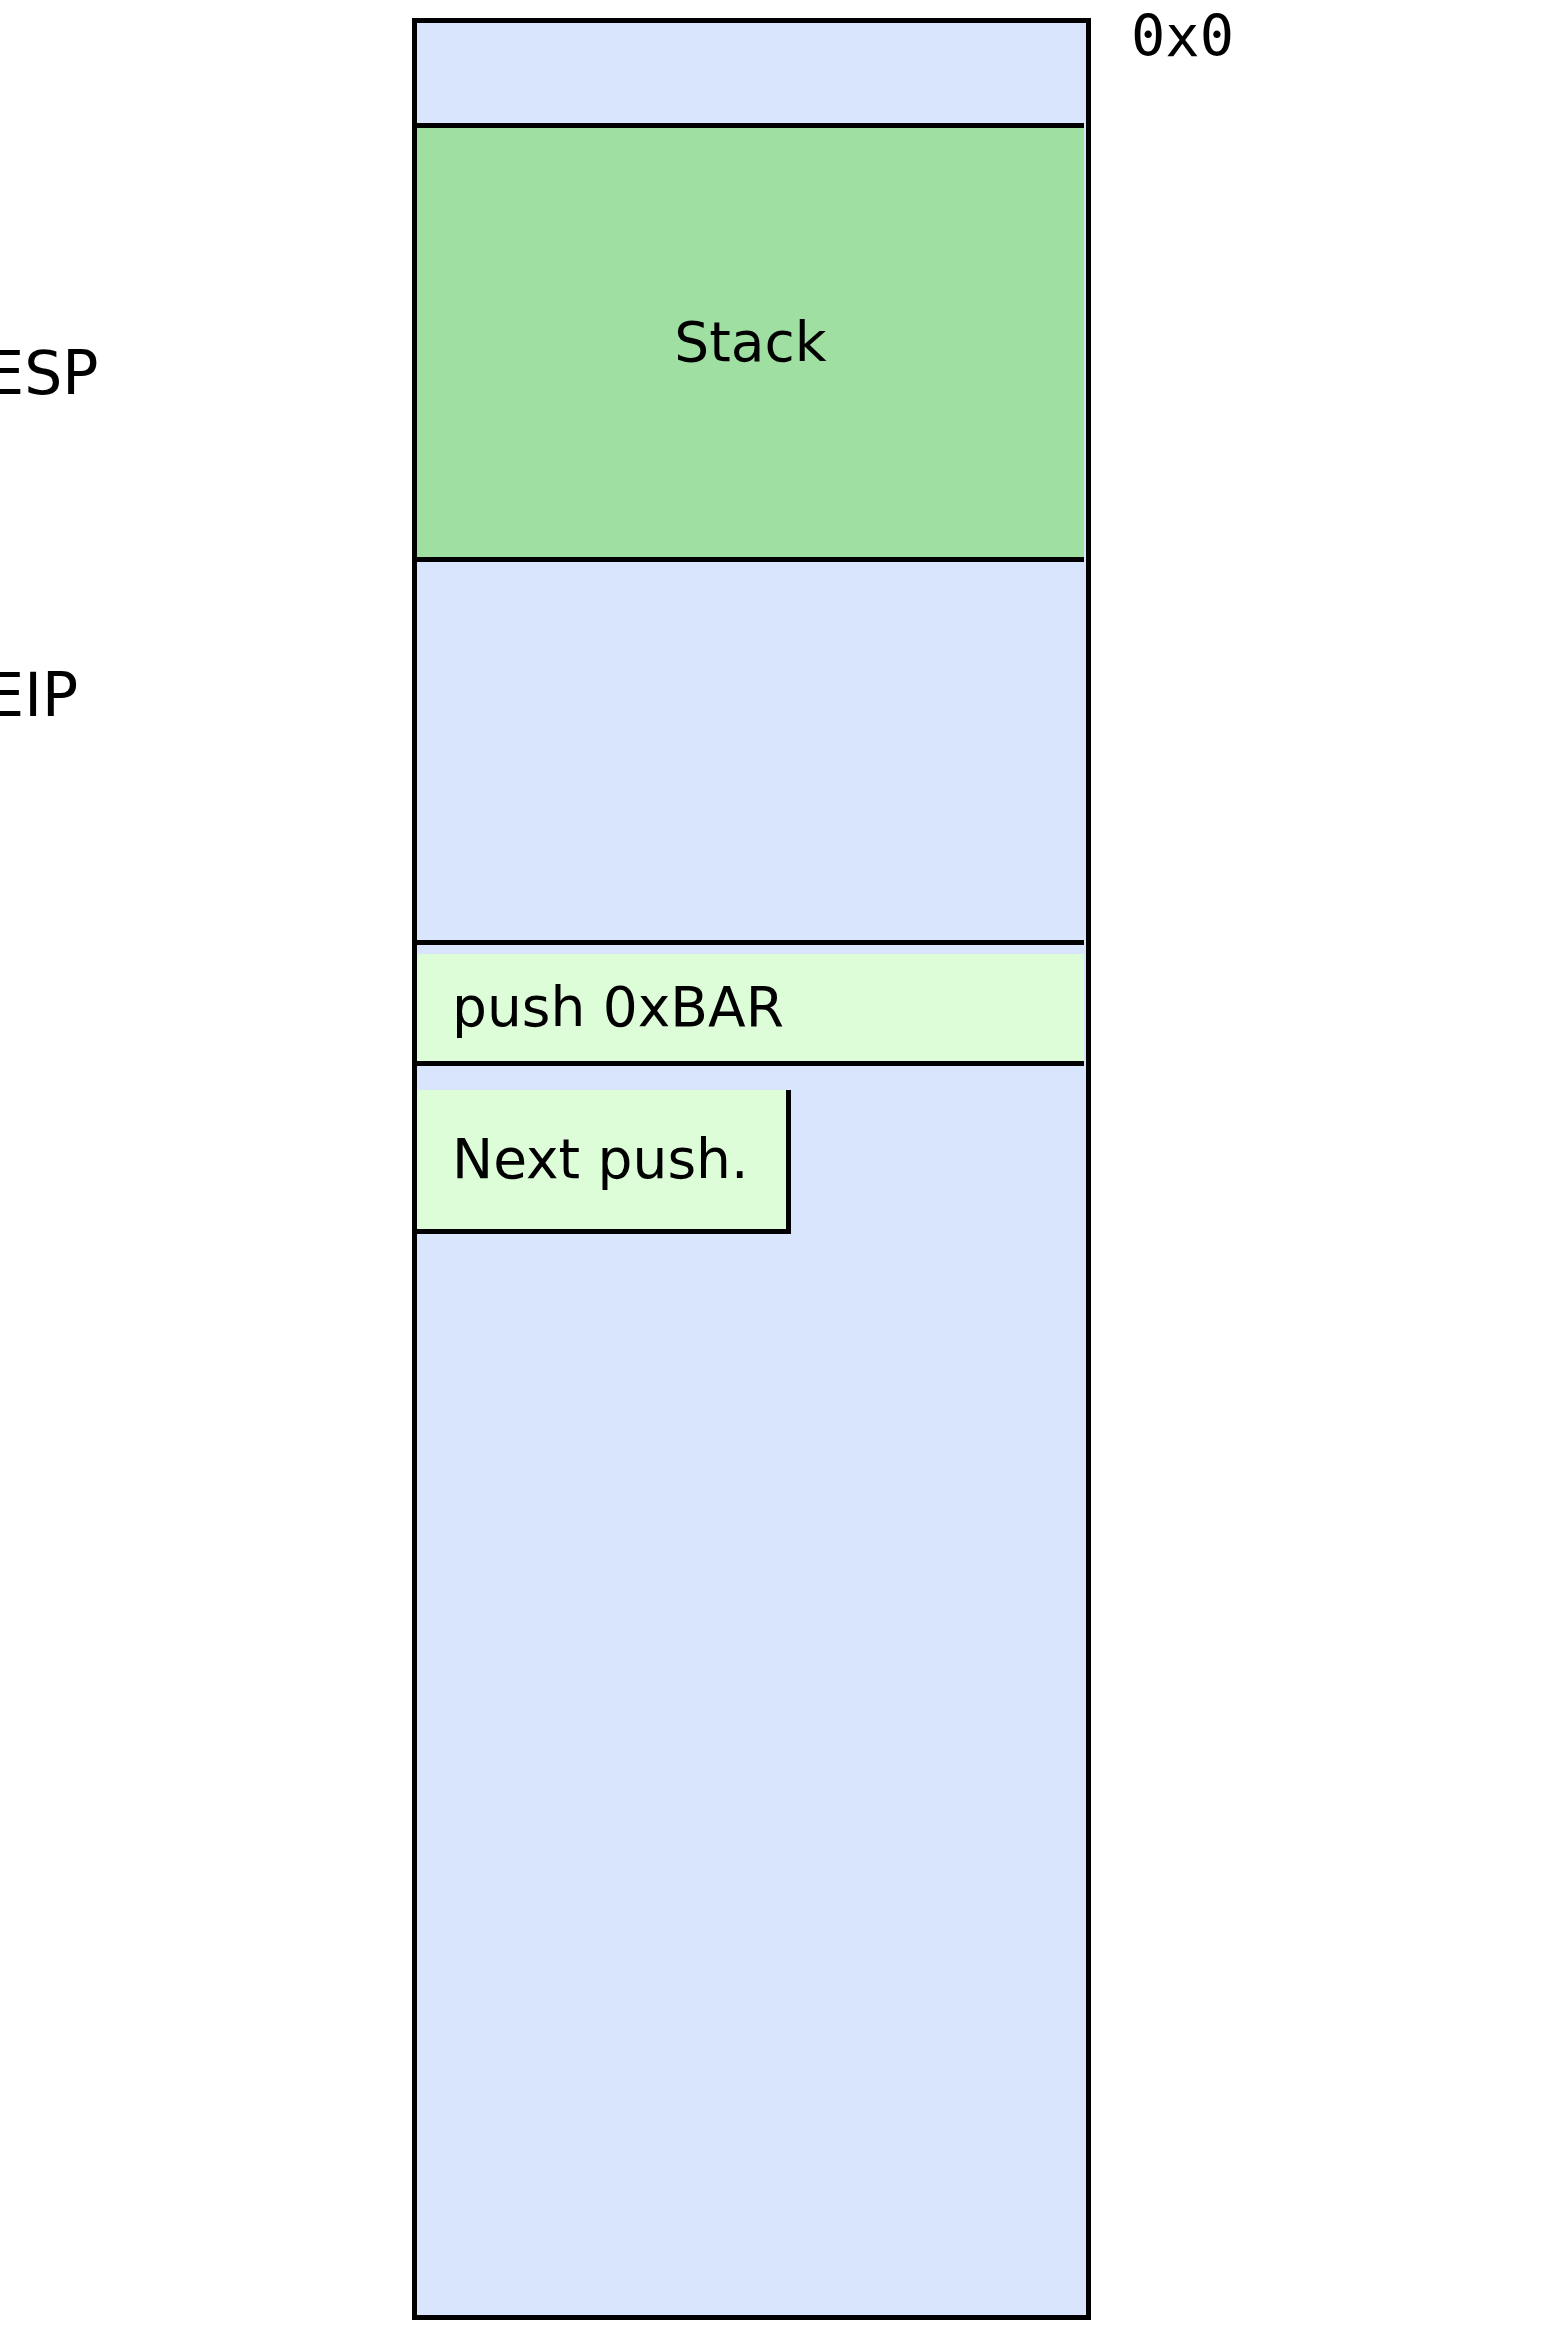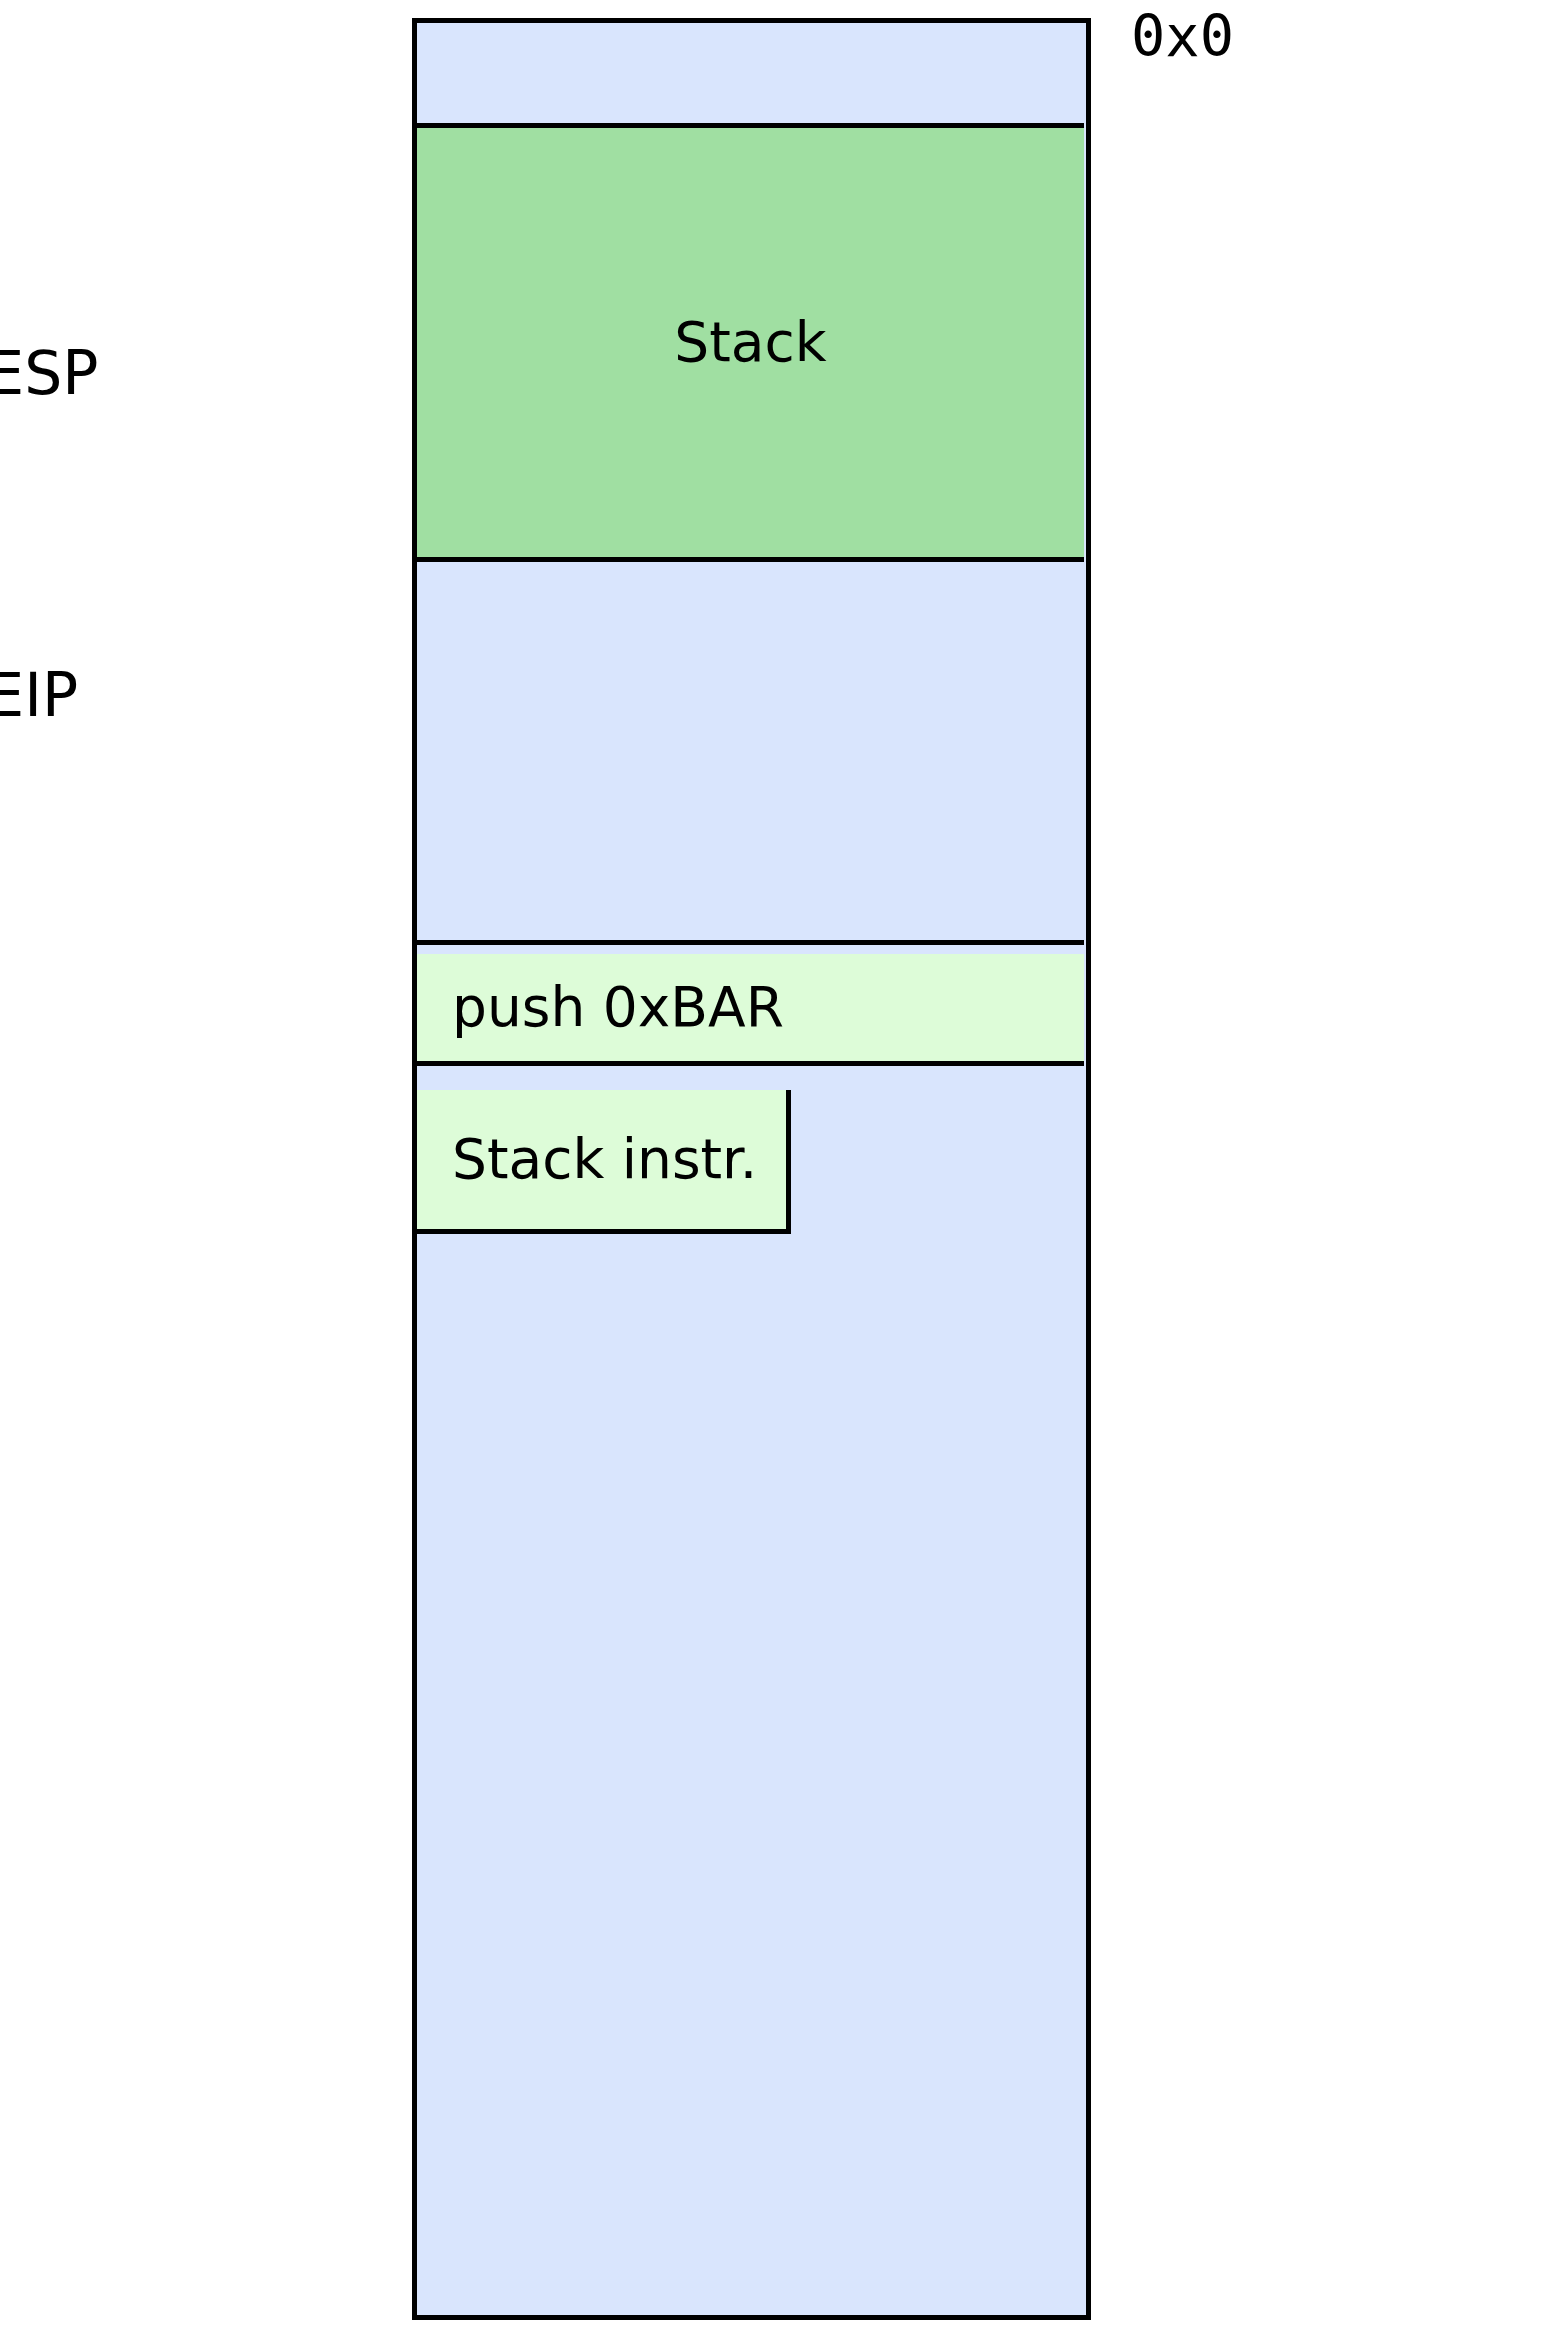--- a/index.html
+++ b/index.html
@@ -147,21 +147,21 @@
       <span class="block-label">Stack</span>
     </div>
 
     <div class="mem-block" id="block-mid-free"></div>
 
     <div class="mem-block" id="block-push">
       <span class="block-label left-pad">push 0xBAR</span>
     </div>
 
     <div class="mem-block" id="block-next">
-      <span class="block-label left-pad">Stack instr.</span>
+      <span class="block-label left-pad">Next push.</span>
     </div>
 
     <div class="mem-block" id="block-bottom-free"></div>
 
   </div>
 
   <div class="addr-label" id="addr-top">0x0</div>
 
 
 </div>

